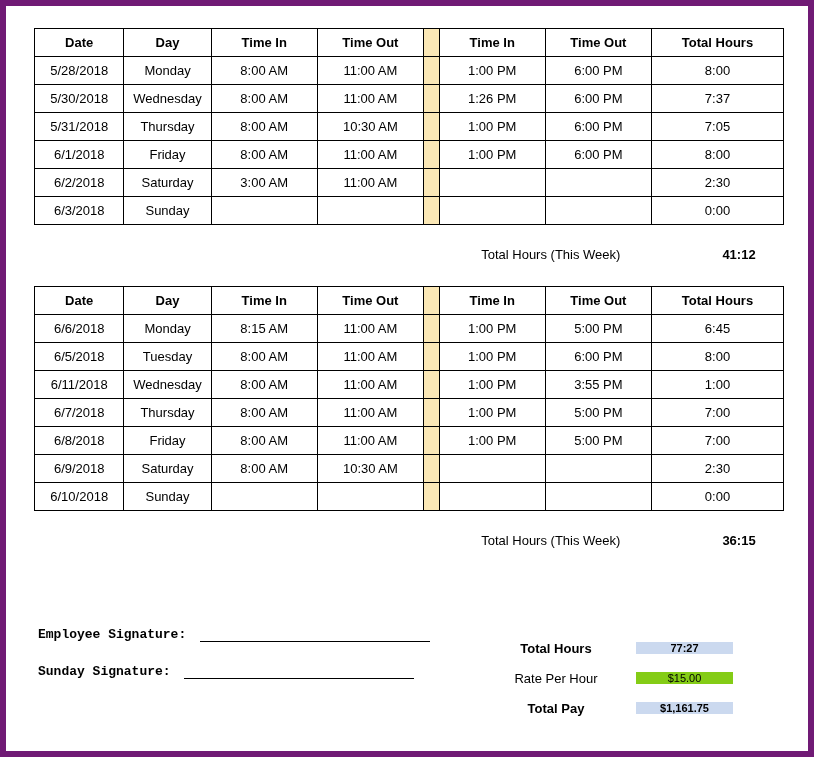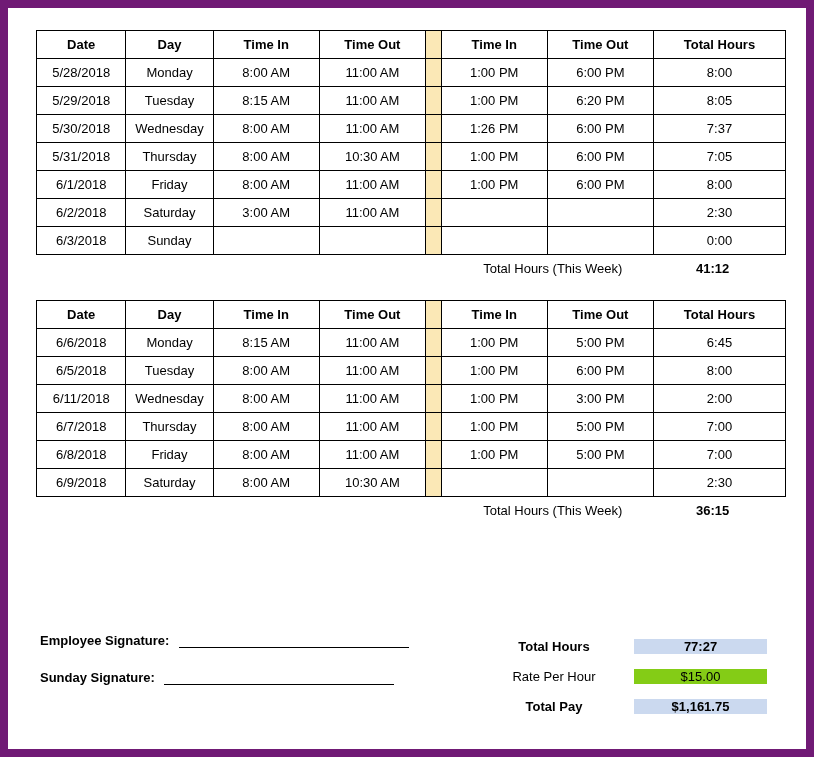--- a/index.html
+++ b/index.html
@@ -5,21 +5,21 @@
   * { box-sizing: border-box; }
   body {
     margin: 0;
     padding: 0;
     font-family: Arial, Helvetica, sans-serif;
     font-size: 13px;
     color: #000;
     background: #fff;
   }
   .frame {
-    border: 8px solid #701a75;
+    border: 6px solid #701a75;
     width: 814px;
     height: 757px;
     position: relative;
     padding: 22px 28px;
   }
   table.tsheet {
     border-collapse: collapse;
     width: 750px;
     margin-bottom: 6px;
     table-layout: fixed;
@@ -41,42 +41,43 @@
   td.gap { background:#fbe8b6; border-left:1px solid #000; border-right:1px solid #000; border-top:none; border-bottom:none;}
   td.gap.first { border-top:1px solid #000;}
   td.gap.last  { border-bottom:1px solid #000;}
 
   .week-total-row {
     width: 750px;
     text-align: right;
     margin: 6px 0 24px 0;
     font-size: 13px;
   }
-  .week-total-row .lbl { display:inline-block; margin-right: 70px;}
-  .week-total-row .val { display:inline-block; width:90px; text-align:left; font-weight:bold;}
+  .week-total-row .lbl { display:inline-block; margin-right: 70px; margin-top: 16px;}
+  .week-total-row .val { display:inline-block; width:90px; text-align:center; font-weight:bold;}
 
   .summary {
     position: absolute;
     right: 32px;
     bottom: 28px;
     width: 300px;
   }
   .summary-row { display:flex; align-items:center; height:30px; }
   .summary-row .slabel { width:160px; text-align:center; font-size:13px;}
-  .summary-row .sval   { width:133px; text-align:center; font-size:13px; }
+  .summary-row .sval   { width:97px; text-align:center; font-size:11px; }
   .sbold { font-weight:bold; }
   .bg-blue   { background:#cbd9ef; }
   .bg-yellow { background:#84cc16; }
 
   .sig-block {
     position:absolute;
     left: 32px;
-    bottom: 42px;
+    bottom: 50px;
     width: 420px;
     font-size: 13px;
+    font-family: Liberation Mono, monospace;
   }
   .sig-row { margin-bottom: 22px; }
   .sig-row span.lab { font-weight:bold; display:inline-block; }
   .sig-row span.line { display:inline-block; border-bottom:1px solid #000; width:230px; margin-left:6px; vertical-align:bottom;}
 </style>
 </head>
 <body>
 
 <div class="frame">
 
@@ -108,30 +109,20 @@
           <td>5/28/2018</td>
           <td>Monday</td>
           <td>8:00 AM</td>
           <td>11:00 AM</td>
           <td class="gap"></td>
           <td>1:00 PM</td>
           <td>6:00 PM</td>
           <td>8:00</td>
         </tr>
         <tr>
-          <td>5/29/2018</td>
-          <td>Tuesday</td>
-          <td>8:15 AM</td>
-          <td>11:00 AM</td>
-          <td class="gap"></td>
-          <td>1:00 PM</td>
-          <td>6:20 PM</td>
-          <td>8:05</td>
-        </tr>
-        <tr>
           <td>5/30/2018</td>
           <td>Wednesday</td>
           <td>8:00 AM</td>
           <td>11:00 AM</td>
           <td class="gap"></td>
           <td>1:26 PM</td>
           <td>6:00 PM</td>
           <td>7:37</td>
         </tr>
         <tr>
@@ -225,22 +216,22 @@
           <td>6:00 PM</td>
           <td>8:00</td>
         </tr>
         <tr>
           <td>6/11/2018</td>
           <td>Wednesday</td>
           <td>8:00 AM</td>
           <td>11:00 AM</td>
           <td class="gap"></td>
           <td>1:00 PM</td>
-          <td>3:00 PM</td>
-          <td>2:00</td>
+          <td>3:55 PM</td>
+          <td>1:00</td>
         </tr>
         <tr>
           <td>6/7/2018</td>
           <td>Thursday</td>
           <td>8:00 AM</td>
           <td>11:00 AM</td>
           <td class="gap"></td>
           <td>1:00 PM</td>
           <td>5:00 PM</td>
           <td>7:00</td>
@@ -257,20 +248,30 @@
         </tr>
         <tr>
           <td>6/9/2018</td>
           <td>Saturday</td>
           <td>8:00 AM</td>
           <td>10:30 AM</td>
           <td class="gap"></td>
           <td></td>
           <td></td>
           <td>2:30</td>
+        </tr>
+        <tr>
+          <td>6/10/2018</td>
+          <td>Sunday</td>
+          <td></td>
+          <td></td>
+          <td class="gap last"></td>
+          <td></td>
+          <td></td>
+          <td>0:00</td>
         </tr>
       </tbody>
   </table>
   <div class="week-total-row">
     <span class="lbl">Total Hours (This Week)</span>
     <span class="val">36:15</span>
   </div>
 
   <div class="summary">
     <div class="summary-row">

